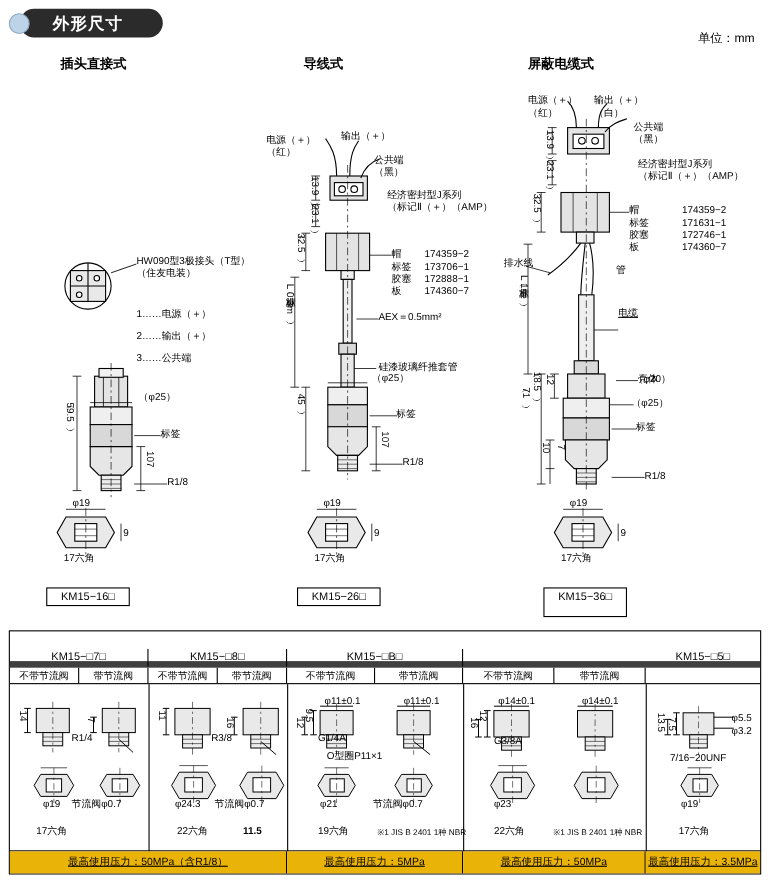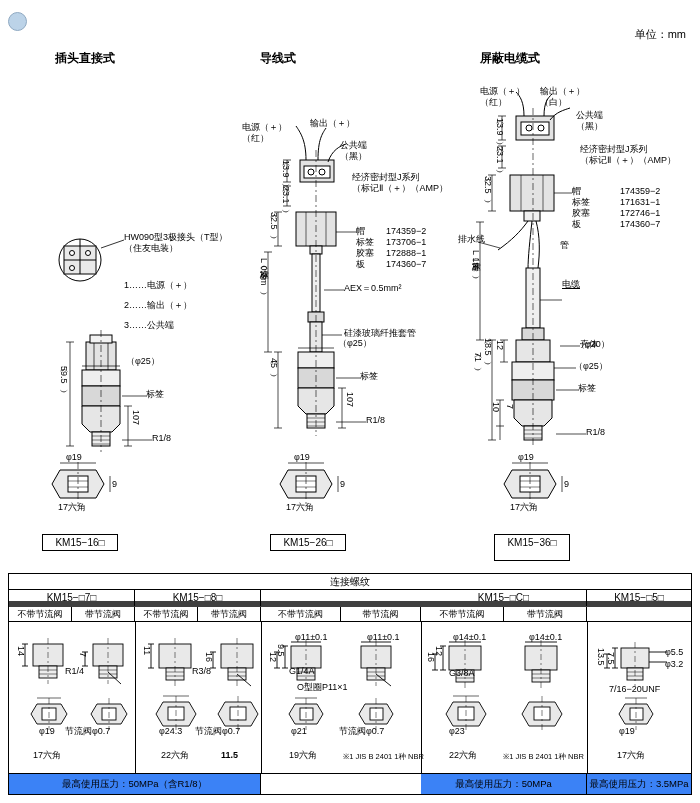--- a/index.html
+++ b/index.html
@@ -7,38 +7,41 @@
   .hdr{position:absolute;left:0;top:8px;width:160px;height:26px;}
   .hdr .pill{position:absolute;left:18px;top:0;width:130px;height:26px;background:#2b2b2b;border-radius:13px;}
   .hdr .pill span{position:absolute;left:30px;top:4px;color:#fff;font-size:15px;font-weight:bold;letter-spacing:1px;}
   .hdr .dot{position:absolute;left:8px;top:4px;width:17px;height:17px;border-radius:50%;background:#bcd3e8;border:1px solid #8fa9c2;}
   .unit{position:absolute;right:14px;top:27px;font-size:11px;}
   .coltitle{position:absolute;font-size:12px;font-weight:bold;}
   .lbl{position:absolute;font-size:9px;line-height:1.25;white-space:pre;}
   .lblv{position:absolute;font-size:9px;line-height:1.25;writing-mode:vertical-rl;text-orientation:mixed;white-space:pre;}
   .ln{position:absolute;background:#000;}
   .vln{width:1px;}
-  .gray{background:#3b82f6;}
+  .gray{background:#eab308;text-decoration:underline;}
   .tagbox{position:absolute;border:1px solid #000;box-sizing:border-box;font-size:10px;text-align:center;line-height:16px;background:#fff;}
   .tb{position:absolute;left:8px;top:573px;width:684px;height:222px;border:1px solid #000;box-sizing:border-box;}
   .cell-title{font-size:10px;text-align:center;}
   .sub{font-size:9px;text-align:center;}
   .press{font-size:9.5px;text-align:center;}
   svg{position:absolute;overflow:visible;}
 </style>
 </head>
 <body>
 
 <div class="hdr">
+  <div class="pill">
+    <span>外形尺寸</span>
+  </div>
   <div class="dot"></div>
 </div>
 <div class="unit">单位：mm</div>
 
 <div class="coltitle" style="left:55px;top:50px;">插头直接式</div>
-<div class="coltitle" style="left:260px;top:50px;">导线式</div>
+<div class="coltitle" style="left:276px;top:50px;">导线式</div>
 <div class="coltitle" style="left:480px;top:50px;">屏蔽电缆式</div>
 
 <svg style="left:0;top:0;width:700px;height:803px;">
 
   <g stroke="#000" fill="none" stroke-width="1">
     <circle cx="80" cy="260" r="21" fill="#ffffff"></circle>
     <rect x="64" y="246" width="32" height="28" fill="#e9e9e9"></rect>
     <line x1="80" y1="246" x2="80" y2="274"></line>
     <line x1="64" y1="260" x2="96" y2="260"></line>
     <circle cx="72" cy="253" r="2.5" fill="#fff"></circle>
@@ -324,28 +327,25 @@
 <div class="lblv" style="left:490px;top:402px;height:20px;">10</div>
 <div class="lblv" style="left:504px;top:404px;height:16px;">7</div>
 <div class="lbl" style="left:586px;top:427px;">R1/8</div>
 <div class="lbl" style="left:518px;top:452px;">φ19</div>
 <div class="lbl" style="left:564px;top:479px;">9</div>
 <div class="lbl" style="left:510px;top:502px;">17六角</div>
 <div class="tagbox" style="left:494px;top:534px;width:76px;height:27px;">KM15−36□</div>
 
 <div class="tb">
 
-  <div style="position:absolute;left:0;top:0;width:100%;height:16px;border-bottom:1px solid #000;box-sizing:border-box;">
-    <div class="cell-title" style="line-height:15px;">连接螺纹</div>
-  </div>
 
   <div style="position:absolute;left:0;top:16px;width:100%;height:17px;border-bottom:6px solid #404040;box-sizing:border-box;">
     <div class="cell-title" style="position:absolute;left:0;top:0;width:126px;height:16px;line-height:16px;border-right:1px solid #000;box-sizing:border-box;">KM15−□7□</div>
     <div class="cell-title" style="position:absolute;left:126px;top:0;width:126px;height:16px;line-height:16px;border-right:1px solid #000;box-sizing:border-box;">KM15−□8□</div>
-    <div class="cell-title" style="position:absolute;left:412px;top:0;width:166px;height:16px;line-height:16px;border-right:1px solid #000;box-sizing:border-box;">KM15−□C□</div>
+    <div class="cell-title" style="position:absolute;left:252px;top:0;width:160px;height:16px;line-height:16px;border-right:1px solid #000;box-sizing:border-box;">KM15−□B□</div>
     <div class="cell-title" style="position:absolute;left:578px;top:0;width:104px;height:16px;line-height:16px;box-sizing:border-box;">KM15−□5□</div>
   </div>
 
   <div style="position:absolute;left:0;top:33px;width:100%;height:15px;border-bottom:1px solid #000;box-sizing:border-box;">
     <div class="sub" style="position:absolute;left:0;top:0;width:63px;height:14px;line-height:14px;border-right:1px solid #000;box-sizing:border-box;">不带节流阀</div>
     <div class="sub" style="position:absolute;left:63px;top:0;width:63px;height:14px;line-height:14px;border-right:1px solid #000;box-sizing:border-box;">带节流阀</div>
     <div class="sub" style="position:absolute;left:126px;top:0;width:63px;height:14px;line-height:14px;border-right:1px solid #000;box-sizing:border-box;">不带节流阀</div>
     <div class="sub" style="position:absolute;left:189px;top:0;width:63px;height:14px;line-height:14px;border-right:1px solid #000;box-sizing:border-box;">带节流阀</div>
     <div class="sub" style="position:absolute;left:252px;top:0;width:80px;height:14px;line-height:14px;border-right:1px solid #000;box-sizing:border-box;">不带节流阀</div>
     <div class="sub" style="position:absolute;left:332px;top:0;width:80px;height:14px;line-height:14px;border-right:1px solid #000;box-sizing:border-box;">带节流阀</div>
@@ -562,16 +562,17 @@
     <div class="lblv" style="left:596px;top:30px;height:18px;">7.5</div>
     <div class="lbl" style="left:600px;top:62px;">7/16−20UNF</div>
     <div class="lbl" style="left:656px;top:25px;">φ5.5</div>
     <div class="lbl" style="left:656px;top:37px;">φ3.2</div>
     <div class="lbl" style="left:610px;top:104px;">φ19</div>
     <div class="lbl" style="left:608px;top:128px;">17六角</div>
   </div>
 
   <div style="position:absolute;left:0;top:200px;width:100%;height:20px;box-sizing:border-box;">
     <div class="press gray" style="position:absolute;left:0;top:0;width:252px;height:20px;line-height:19px;border-right:1px solid #000;box-sizing:border-box;">最高使用压力：50MPa（含R1/8）</div>
+    <div class="press gray" style="position:absolute;left:252px;top:0;width:160px;height:20px;line-height:19px;border-right:1px solid #000;box-sizing:border-box;">最高使用压力：5MPa</div>
     <div class="press gray" style="position:absolute;left:412px;top:0;width:166px;height:20px;line-height:19px;border-right:1px solid #000;box-sizing:border-box;">最高使用压力：50MPa</div>
     <div class="press gray" style="position:absolute;left:578px;top:0;width:104px;height:20px;line-height:19px;box-sizing:border-box;">最高使用压力：3.5MPa</div>
   </div>
 </div>
 
 </body></html>

